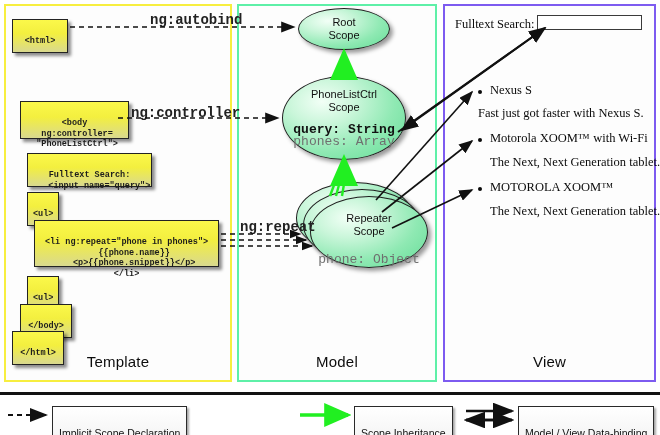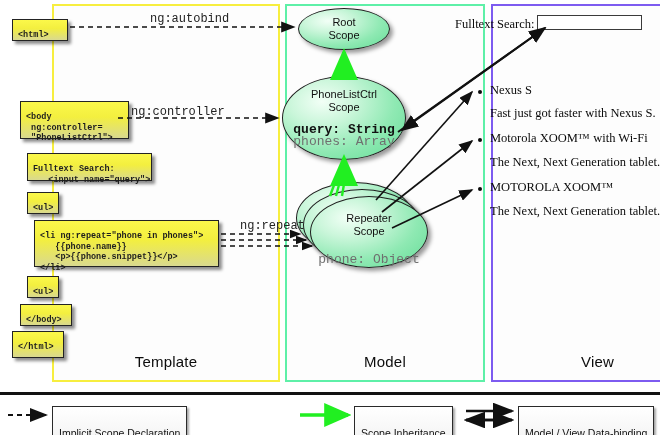--- a/index.html
+++ b/index.html
@@ -16,21 +16,20 @@
     font-family: "Liberation Sans", sans-serif;
   }
 
   
   .col {
     position: absolute;
     box-sizing: border-box;
     background: #fdfdfd;
     border-width: 2px;
     border-style: solid;
-    margin-left: 48px;
   }
   #col-template { left: 4px;   top: 4px; width: 228px; height: 378px; border-color: #f7ee3f; }
   #col-model    { left: 237px; top: 4px; width: 200px; height: 378px; border-color: #5ef0a8; }
   #col-view     { left: 443px; top: 4px; width: 213px; height: 378px; border-color: #7d5bf0; }
 
   .col-label {
     position: absolute;
     width: 100%;
     bottom: 10px;
     text-align: center;
@@ -43,23 +42,24 @@
   .ybox {
     position: absolute;
     box-sizing: border-box;
     border: 1.5px solid #232323;
     background: linear-gradient(180deg, #fbf84a 0%, #f3ef3f 42%, #d9d98f 100%);
     box-shadow: 3px 3px 3px rgba(0,0,0,.45);
     font-family: "Liberation Mono", monospace;
     font-size: 8.5px;
     line-height: 10.5px;
     color: #1d1d1d;
-    padding: 10px 5px;
+    padding: 16px 5px;
     white-space: pre;
     font-weight: bold;
+    text-align: center;
   }
 
   
   .ellipse {
     position: absolute;
     box-sizing: border-box;
     border: 1.6px solid #1f1f1f;
     border-radius: 50%;
     background: radial-gradient(ellipse at 32% 30%, #f2fff6 0%, #caf6da 28%, #8fe9b3 62%, #63dc96 100%);
     box-shadow: 3px 3px 4px rgba(0,0,0,.4);
@@ -111,23 +111,24 @@
     font-family: "Liberation Serif", serif;
     font-size: 12.5px;
     color: #0a0a0a;
     white-space: nowrap;
   }
 
   
   .edge-label {
     position: absolute;
     font-family: "Liberation Mono", monospace;
-    font-size: 12px;
+    font-size: 14px;
     color: #222;
     white-space: nowrap;
+    font-weight: bold;
   }
 
   
   #legend-rule {
     position: absolute;
     left: 0; top: 392px; width: 660px; height: 3px;
     background: #111;
   }
   .legend-box {
     position: absolute;
@@ -200,21 +201,21 @@
   <div class="ellipse" style="left:310px; top:196px; width:118px; height:72px; padding-top:15px;">
     <div class="etitle">Repeater<br>Scope</div>
     <div class="eprop dim" style="margin-top:16px;">phone: Object</div>
   </div>
 
   <div class="view-inner" id="view-search-label">Fulltext Search:</div>
   <input id="view-search-input" type="text" placeholder="" style="">
 
   <div class="view-bullet" style="left:478px; top:90px;"></div>
   <div class="view-li" style="left:490px; top:83px;">Nexus S</div>
-  <div class="view-snippet" style="left:490px; top:106px;">Fast just got faster with Nexus S.</div>
+  <div class="view-snippet" style="left:478px; top:106px;">Fast just got faster with Nexus S.</div>
 
   <div class="view-bullet" style="left:478px; top:138px;"></div>
   <div class="view-li" style="left:490px; top:131px;">Motorola XOOM™  with Wi-Fi</div>
   <div class="view-snippet" style="left:490px; top:155px;">The Next, Next Generation tablet.</div>
 
   <div class="view-bullet" style="left:478px; top:187px;"></div>
   <div class="view-li" style="left:490px; top:180px;">MOTOROLA XOOM™</div>
   <div class="view-snippet" style="left:490px; top:204px;">The Next, Next Generation tablet.</div>
 
   <div class="edge-label" style="left:150px; top:12px;">ng:autobind</div>

